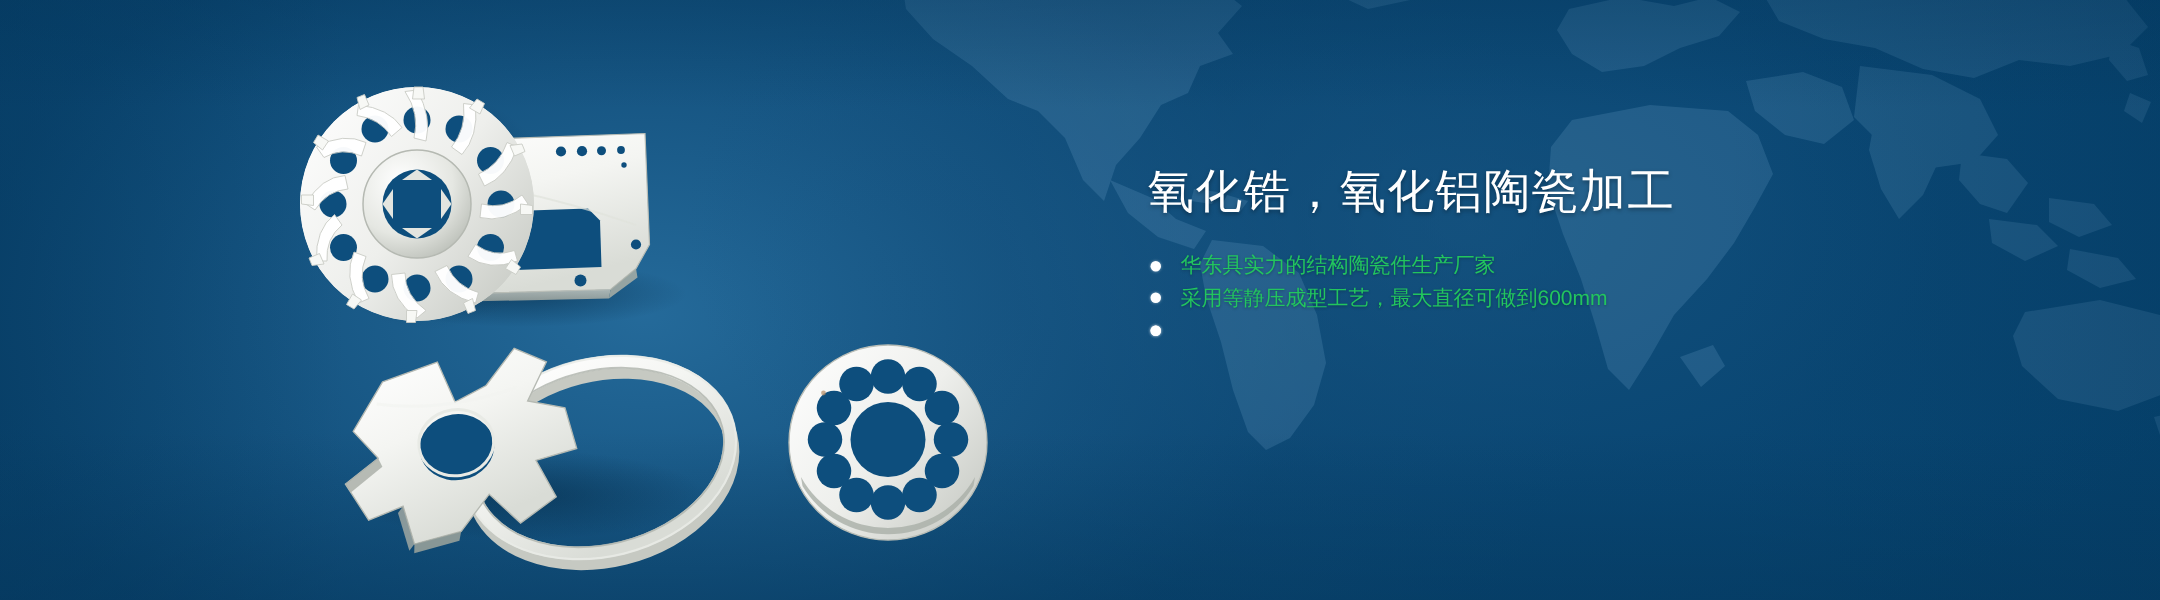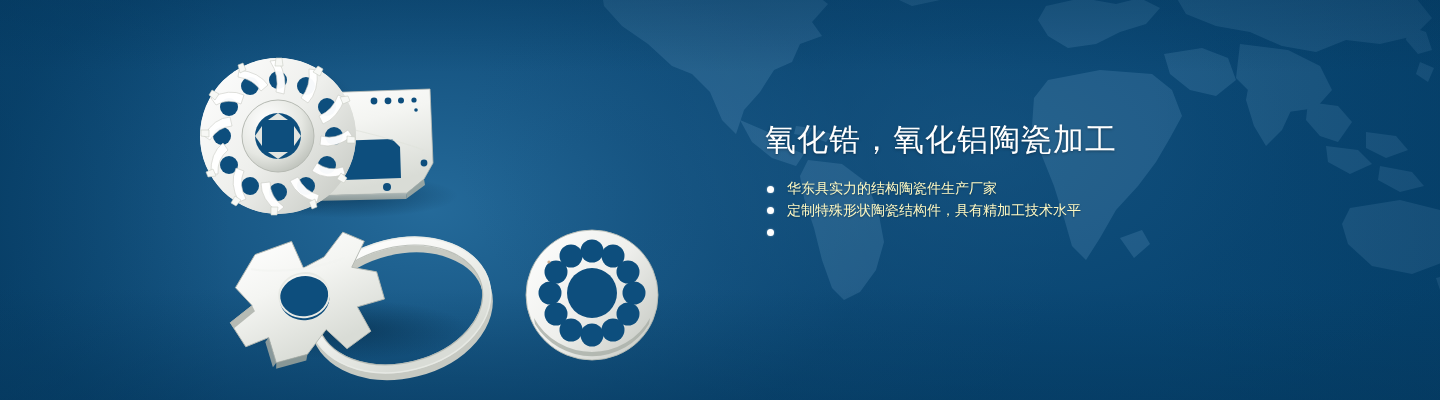--- a/index.html
+++ b/index.html
@@ -68,42 +68,42 @@
     top: 0px;
     width: 700px;
     height: 400px;
   }
   .products svg { display:block; width:100%; height:100%; }
 
   
   .textblock {
     position: absolute;
     left: 765px;
-    top: 120px;
+    top: 108px;
     width: 620px;
   }
   .headline {
     color: #ffffff;
     font-size: 31px;
     line-height: 40px;
     letter-spacing: 1px;
     font-weight: 400;
     margin: 0 0 18px 0;
     text-shadow: 0 1px 3px rgba(0,0,0,0.35);
     white-space: nowrap;
   }
   ul.features {
     list-style: none;
     margin: 0;
     padding: 0;
   }
   ul.features li {
     position: relative;
     padding-left: 22px;
-    color: #fef9c3;
+    color: #22c55e;
     font-size: 14px;
     line-height: 21.5px;
     white-space: nowrap;
     text-shadow: 0 1px 2px rgba(0,0,0,0.3);
   }
   .bullet {
     position: absolute;
     left: 2px;
     top: 7.5px;
     width: 7px;
@@ -345,21 +345,24 @@
   <div class="textblock">
     <h1 class="headline">氧化锆，氧化铝陶瓷加工</h1>
 
     <ul class="features">
       <li>
         <span class="bullet"></span>
         <span>华东具实力的结构陶瓷件生产厂家</span>
       </li>
       <li>
         <span class="bullet"></span>
-        <span>定制特殊形状陶瓷结构件，具有精加工技术水平</span>
+        <span>采用等静压成型工艺，最大直径可做到600mm</span>
+      </li>
+      <li>
+        <span class="bullet"></span>
       </li>
       <li>
         <span class="bullet"></span>
       </li>
     </ul>
   </div>
 
 </div>
 
 </body></html>

